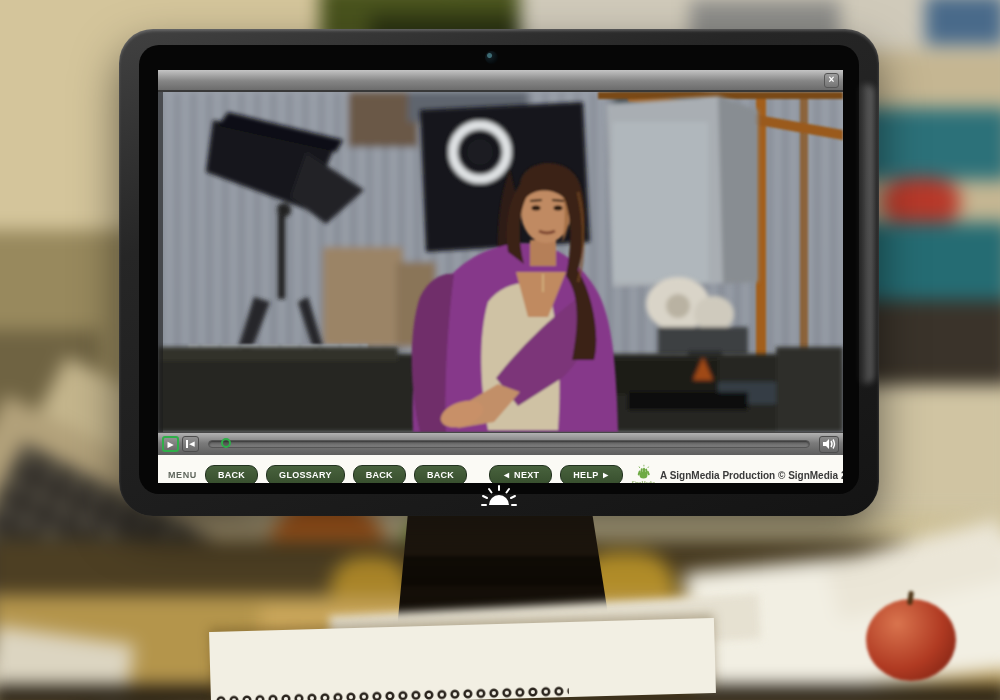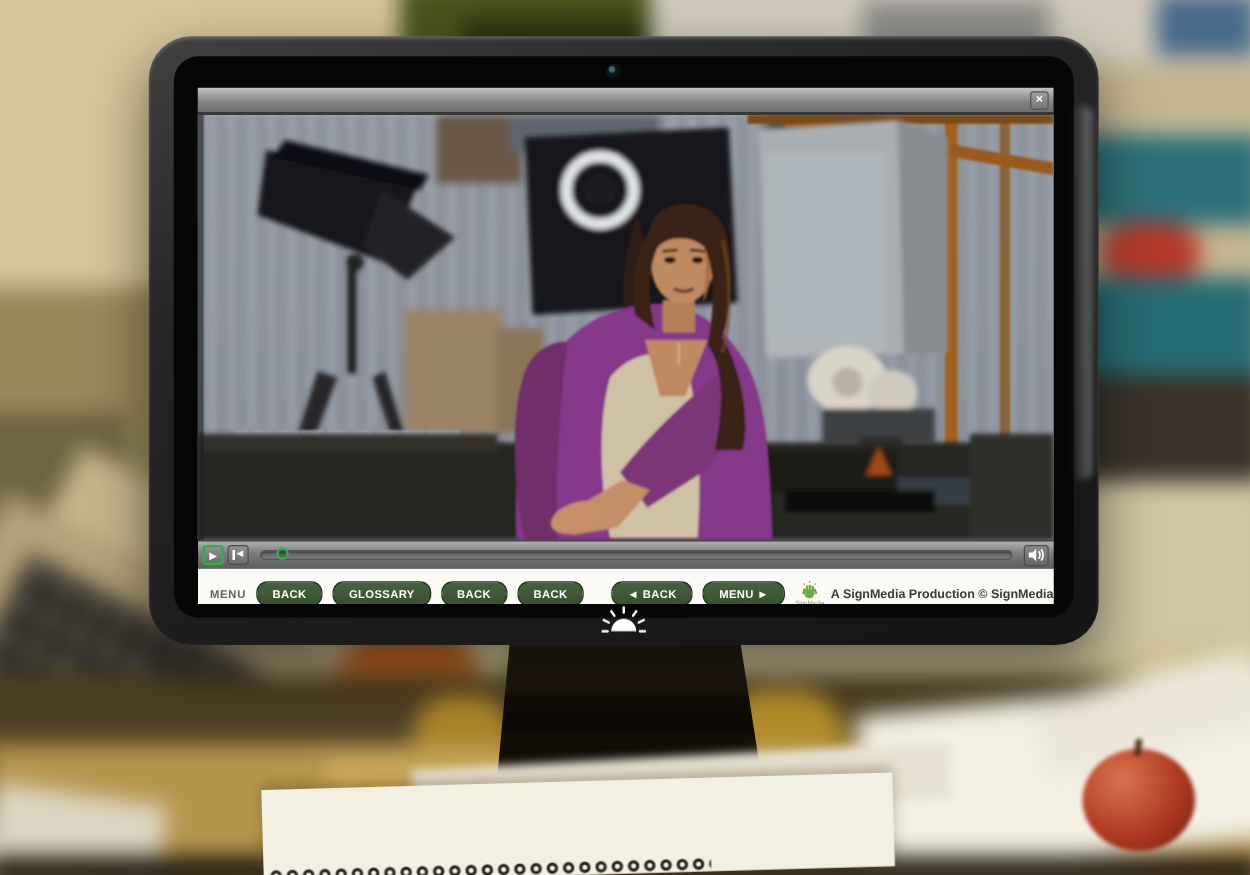--- a/index.html
+++ b/index.html
@@ -267,22 +267,22 @@
         </div>
       </div>
 
       <div class="menubar">
         <span class="menu-label">MENU</span>
         <button class="nav-btn">BACK</button>
         <button class="nav-btn">GLOSSARY</button>
         <button class="nav-btn">BACK</button>
         <button class="nav-btn">BACK</button>
         <div class="mdivider"></div>
-        <button class="nav-btn">◄ BACK</button>
-        <button class="nav-btn">MENU ►</button>
+        <button class="nav-btn">◄ NEXT</button>
+        <button class="nav-btn">HELP ►</button>
         <div class="branding">
           <div class="logo-col">
             <svg width="15" height="16" viewBox="0 0 15 16">
               <g fill="#6faa45">
                 <ellipse cx="7.5" cy="11" rx="4" ry="3.6"></ellipse>
                 <rect x="2.2" y="6.5" width="2" height="5" rx="1" transform="rotate(18 3.2 9)"></rect>
                 <rect x="4.6" y="4.2" width="2" height="6" rx="1" transform="rotate(6 5.6 7)"></rect>
                 <rect x="7" y="3.8" width="2" height="6.4" rx="1"></rect>
                 <rect x="9.4" y="4.6" width="2" height="5.8" rx="1" transform="rotate(-8 10.4 7.5)"></rect>
                 <rect x="11.4" y="6.8" width="1.8" height="4.6" rx="0.9" transform="rotate(-20 12.3 9)"></rect>

